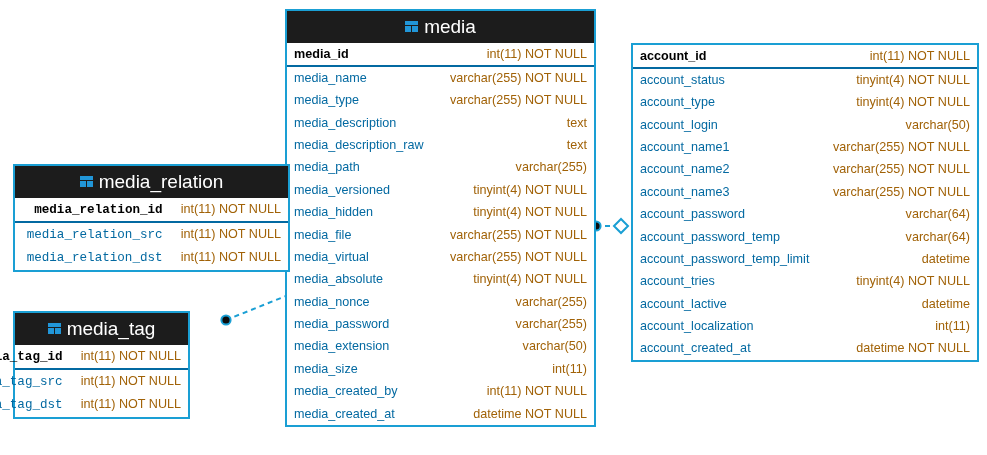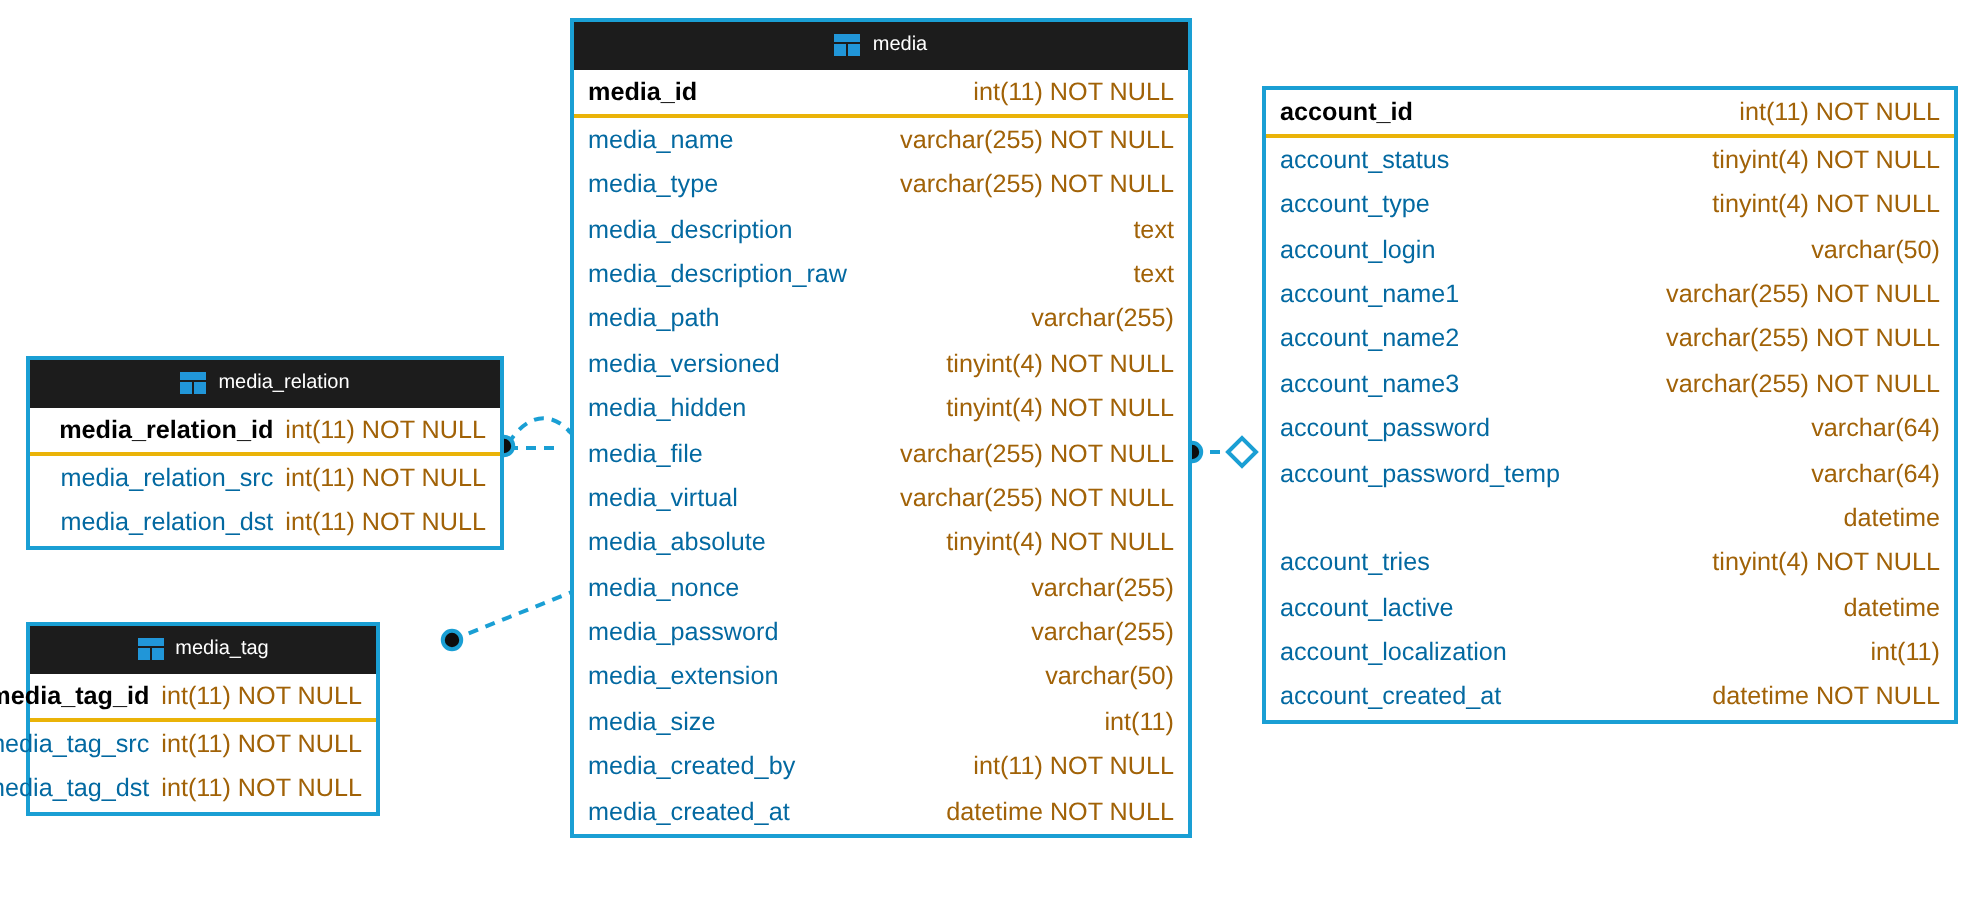--- a/index.html
+++ b/index.html
@@ -19,41 +19,41 @@
   
   .entity {
     position: absolute;
     box-sizing: border-box;
     border: 2px solid #1a9fd4;
     background: #ffffff;
   }
   .entity-header {
     background: #1c1c1c;
     color: #ffffff;
-    font-size: 10px;
+    font-size: 19px;
     line-height: 1;
     padding: 6px 8px 7px 8px;
     text-align: center;
     white-space: nowrap;
     display: flex;
     align-items: center;
     justify-content: center;
     gap: 6px;
   }
   .tbl-icon {
     display: inline-block;
     width: 13px;
     height: 11px;
     position: relative;
     flex: 0 0 auto;
   }
   .tbl-icon svg { display: block; }
 
   .entity-pk {
-    border-bottom: 2px solid #eab308;
+    border-bottom: 2px solid #0369a1;
   }
   .rowlist { }
 
   .erow {
     display: flex;
     align-items: baseline;
     font-size: 12.6px;
     line-height: 1;
     padding: 4.6px 7px 5.2px 7px;
     white-space: nowrap;
@@ -69,21 +69,21 @@
     flex: 0 0 auto;
   }
   .erow.pk .cname {
     font-weight: bold;
     color: #000000;
   }
   
   .entity.narrow .erow {
     justify-content: flex-end;
   }
-  .entity.narrow .erow .cname { margin-right: 0; }
+  .entity.narrow .erow .cname { margin-right: 12px; font-family: Liberation Mono, monospace; }
   .entity.narrow .erow .ctype { margin-left: 0; padding-left: 6px; }
 
   
   .conn-layer {
     position: absolute;
     left: 0; top: 0;
     width: 987px;
     height: 455px;
     pointer-events: none;
   }
@@ -237,20 +237,21 @@
         </div>
       <div class="erow">
           <span class="cname">account_password</span>
           <span class="ctype">varchar(64)</span>
         </div>
       <div class="erow">
           <span class="cname">account_password_temp</span>
           <span class="ctype">varchar(64)</span>
         </div>
       <div class="erow">
+          <span class="cname">account_password_temp_limit</span>
           <span class="ctype">datetime</span>
         </div>
       <div class="erow">
           <span class="cname">account_tries</span>
           <span class="ctype">tinyint(4) NOT NULL</span>
         </div>
       <div class="erow">
           <span class="cname">account_lactive</span>
           <span class="ctype">datetime</span>
         </div>
@@ -258,21 +259,21 @@
           <span class="cname">account_localization</span>
           <span class="ctype">int(11)</span>
         </div>
       <div class="erow">
           <span class="cname">account_created_at</span>
           <span class="ctype">datetime NOT NULL</span>
         </div>
     </div>
   </div>
 
-  <div class="entity narrow" style="left:13px; top:178px; width:239px;">
+  <div class="entity narrow" style="left:13px; top:164px; width:277px;">
     <div class="entity-header">
       <span class="tbl-icon">
         <svg width="13" height="11" viewBox="0 0 13 11">
           <rect x="0" y="0" width="13" height="4" fill="#2196d8"></rect>
           <rect x="0" y="5" width="6" height="6" fill="#2196d8"></rect>
           <rect x="7" y="5" width="6" height="6" fill="#2196d8"></rect>
         </svg>
       </span>
       <span>media_relation</span>
     </div>

